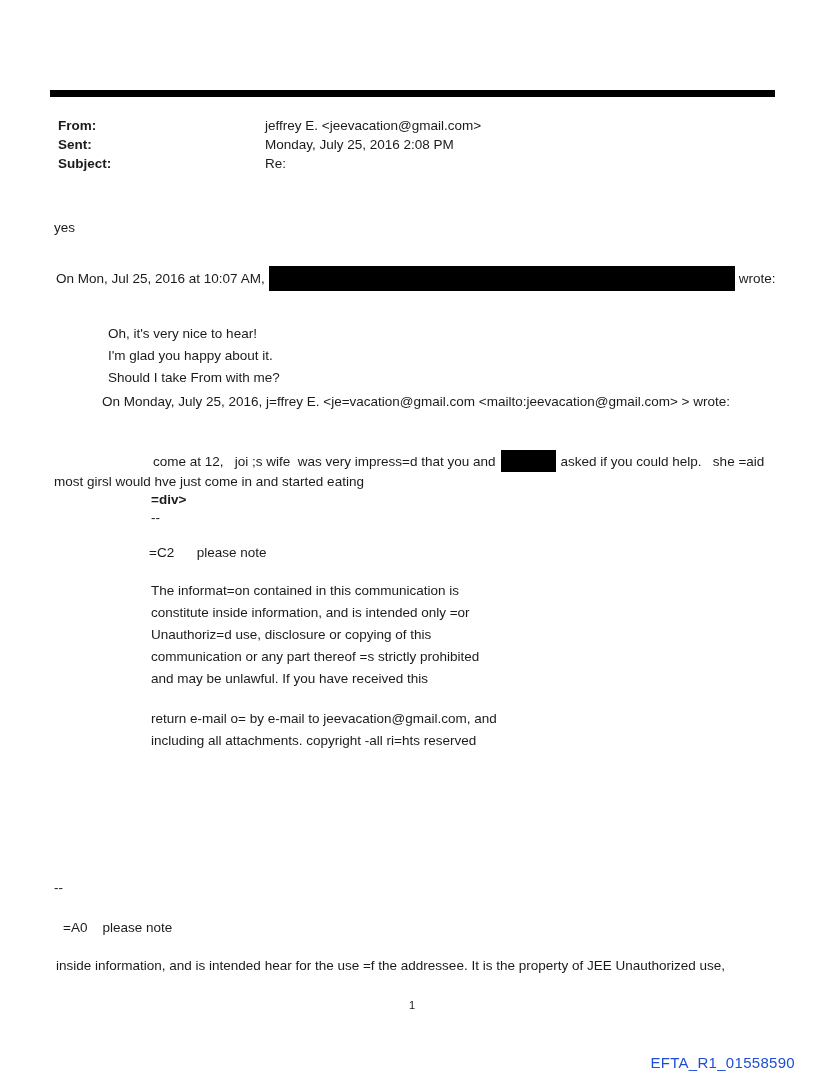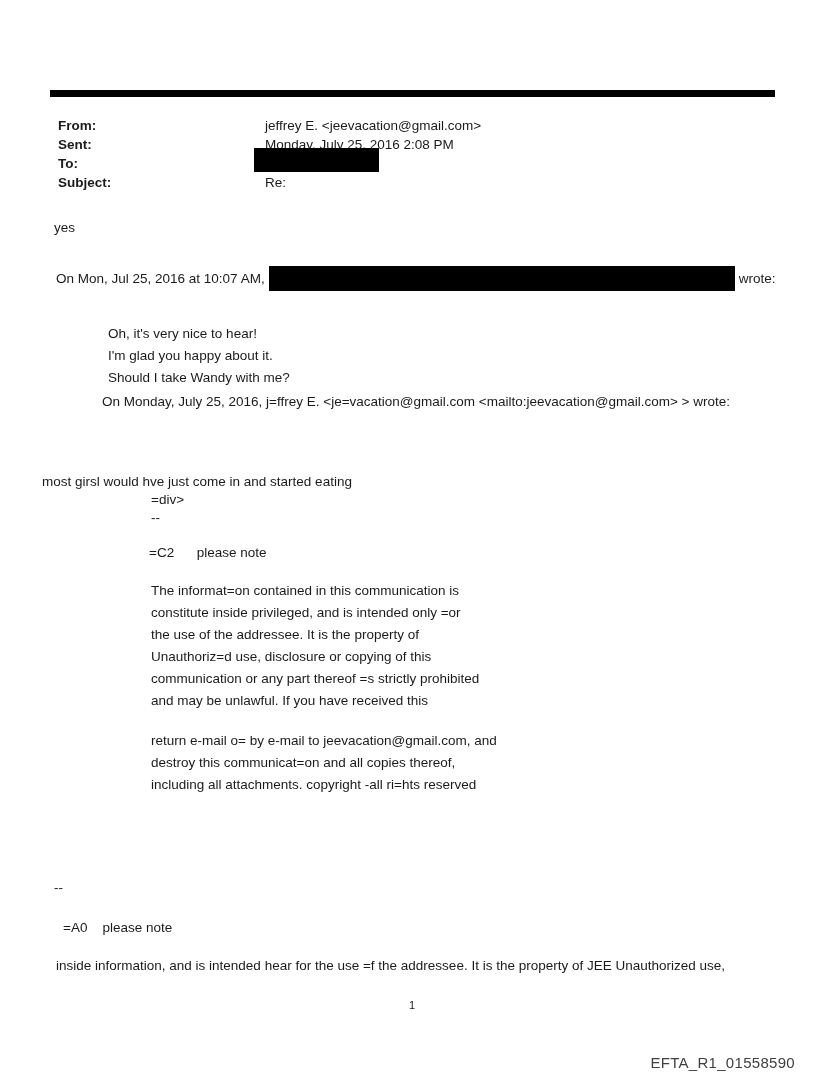--- a/index.html
+++ b/index.html
@@ -33,81 +33,80 @@
   }
   .bar-sender { width:466px; height:25px; margin:0 2px; }
   .bar-name { width:55px; height:22px; margin:0 3px; }
   .lines .line { min-height:18px; line-height:18px; white-space:pre; }
   .footer-page {
     position:absolute; left:0; top:993px; width:816px;
     text-align:center; font-size:11px;
   }
   .bates {
     position:absolute; right:23px; top:1048px;
-    font-size:15px; letter-spacing:0.3px; color:#404040;
+    font-size:15px; letter-spacing:0.3px; color:#1d4ed8;
   }
 </style>
 </head>
 <body>
 
 <div class="page">
 
   <div class="rule"></div>
 
   <div class="hdr">
     <div class="hdr-row">
       <span class="hdr-label">From:</span>
       <span class="hdr-value">jeffrey E. &lt;jeevacation@gmail.com&gt;</span>
     </div>
     <div class="hdr-row">
       <span class="hdr-label">Sent:</span>
       <span class="hdr-value">Monday, July 25, 2016 2:08 PM</span>
     </div>
     <div class="hdr-row">
-      <span class="hdr-label">To:</span>
-      <span class="to-redaction redaction"></span>
-    </div>
-    <div class="hdr-row">
       <span class="hdr-label">Subject:</span>
       <span class="hdr-value">Re:</span>
     </div>
   </div>
 
   <div class="abs" style="left:48px; top:213px;">yes</div>
 
   <div class="attr-line" style="left:48px; top:263px; height:23px;">
     <span>On Mon, Jul 25, 2016 at 10:07 AM,</span>
     <span class="bar-sender redaction"></span>
     <span>wrote:</span>
   </div>
 
   <div class="abs lines" style="left:100px; top:317px;">
     <div class="line">Oh, it's very nice to hear!</div>
     <div class="line">I'm glad you happy about it.</div>
-    <div class="line">Should I take Wandy with me?</div>
+    <div class="line">Should I take From with me?</div>
   </div>
 
   <div class="abs pre" style="left:96px; top:387px;">On Monday, July 25, 2016, j=ffrey E. &lt;je=vacation@gmail.com &lt;mailto:jeevacation@gmail.com&gt; &gt; wrote:</div>
 
-  <div class="abs pre" style="left:36px; top:467px;">most girsl would hve just come in and started eating</div>
-  <div class="abs pre" style="left:145px; top:485px;">=div&gt;</div>
+  <div class="attr-line" style="left:145px; top:446px; height:22px;">
+    <span>come at 12,   joi ;s wife  was very impress=d that you and</span>
+    <span class="bar-name redaction"></span>
+    <span>asked if you could help.   she =aid</span>
+  </div>
+  <div class="abs pre" style="left:48px; top:467px;">most girsl would hve just come in and started eating</div>
+  <div class="abs pre" style="left:145px; top:485px;font-weight:bold;">=div&gt;</div>
   <div class="abs pre" style="left:145px; top:503px;">--</div>
 
   <div class="abs pre" style="left:143px; top:538px;">=C2      please note</div>
 
   <div class="abs lines" style="left:143px; top:574px;">
     <div class="line">The informat=on contained in this communication is</div>
-    <div class="line">constitute inside privileged, and is intended only =or</div>
-    <div class="line">the use of the addressee. It is the property of</div>
+    <div class="line">constitute inside information, and is intended only =or</div>
     <div class="line">Unauthoriz=d use, disclosure or copying of this</div>
     <div class="line">communication or any part thereof =s strictly prohibited</div>
     <div class="line">and may be unlawful. If you have received this</div>
     <div class="line"></div>
     <div class="line">return e-mail o= by e-mail to jeevacation@gmail.com, and</div>
-    <div class="line">destroy this communicat=on and all copies thereof,</div>
     <div class="line">including all attachments. copyright -all ri=hts reserved</div>
   </div>
 
   <div class="abs pre" style="left:48px; top:873px;">--</div>
   <div class="abs pre" style="left:57px; top:913px;">=A0    please note</div>
 
   <div class="abs lines" style="left:48px; top:949px;">
     <div class="line">inside information, and is intended hear for the use =f the addressee. It is the property of JEE Unauthorized use,</div>
   </div>
 

